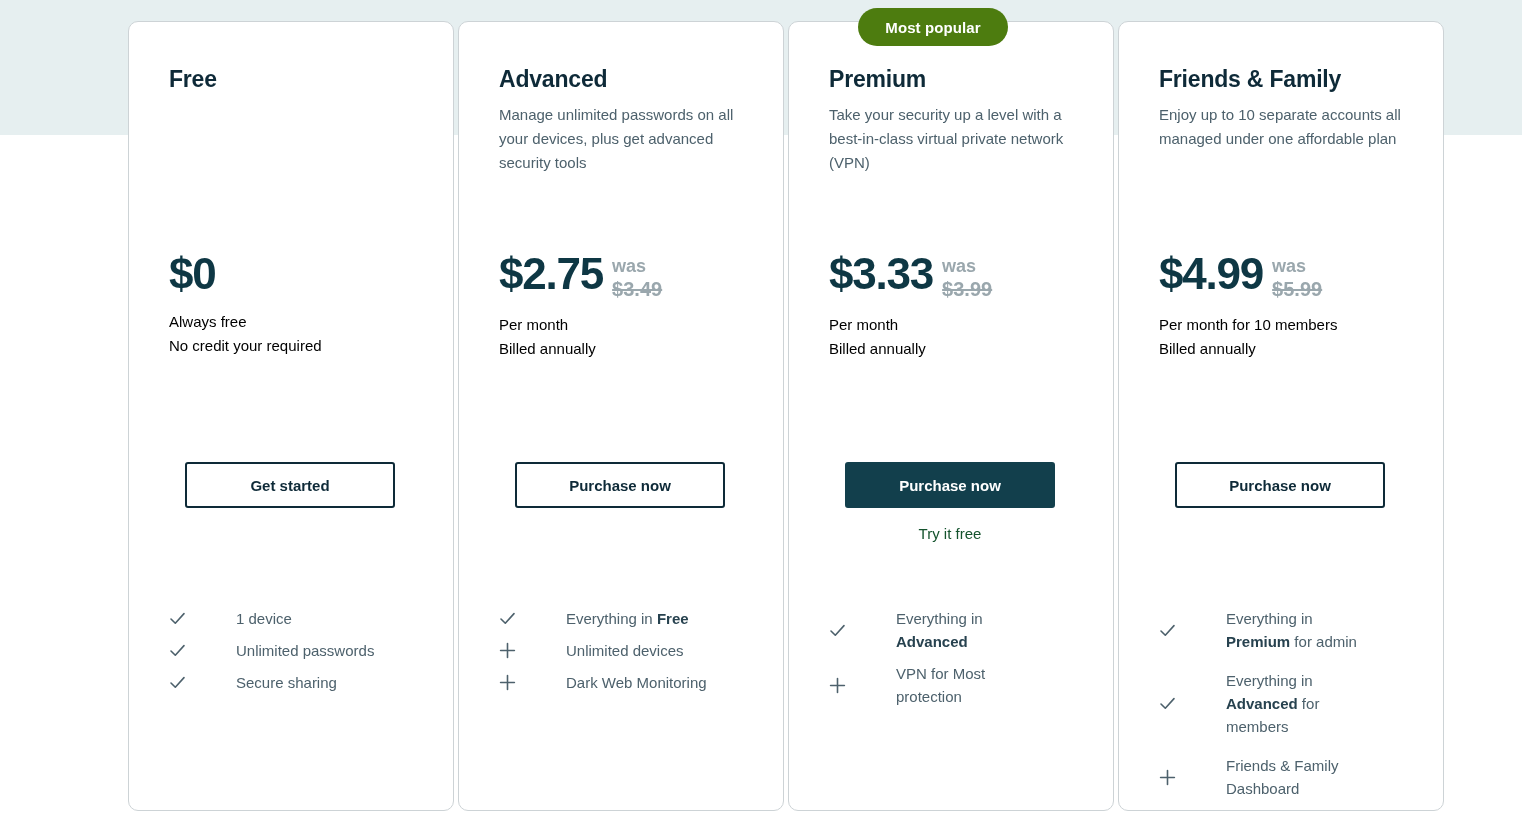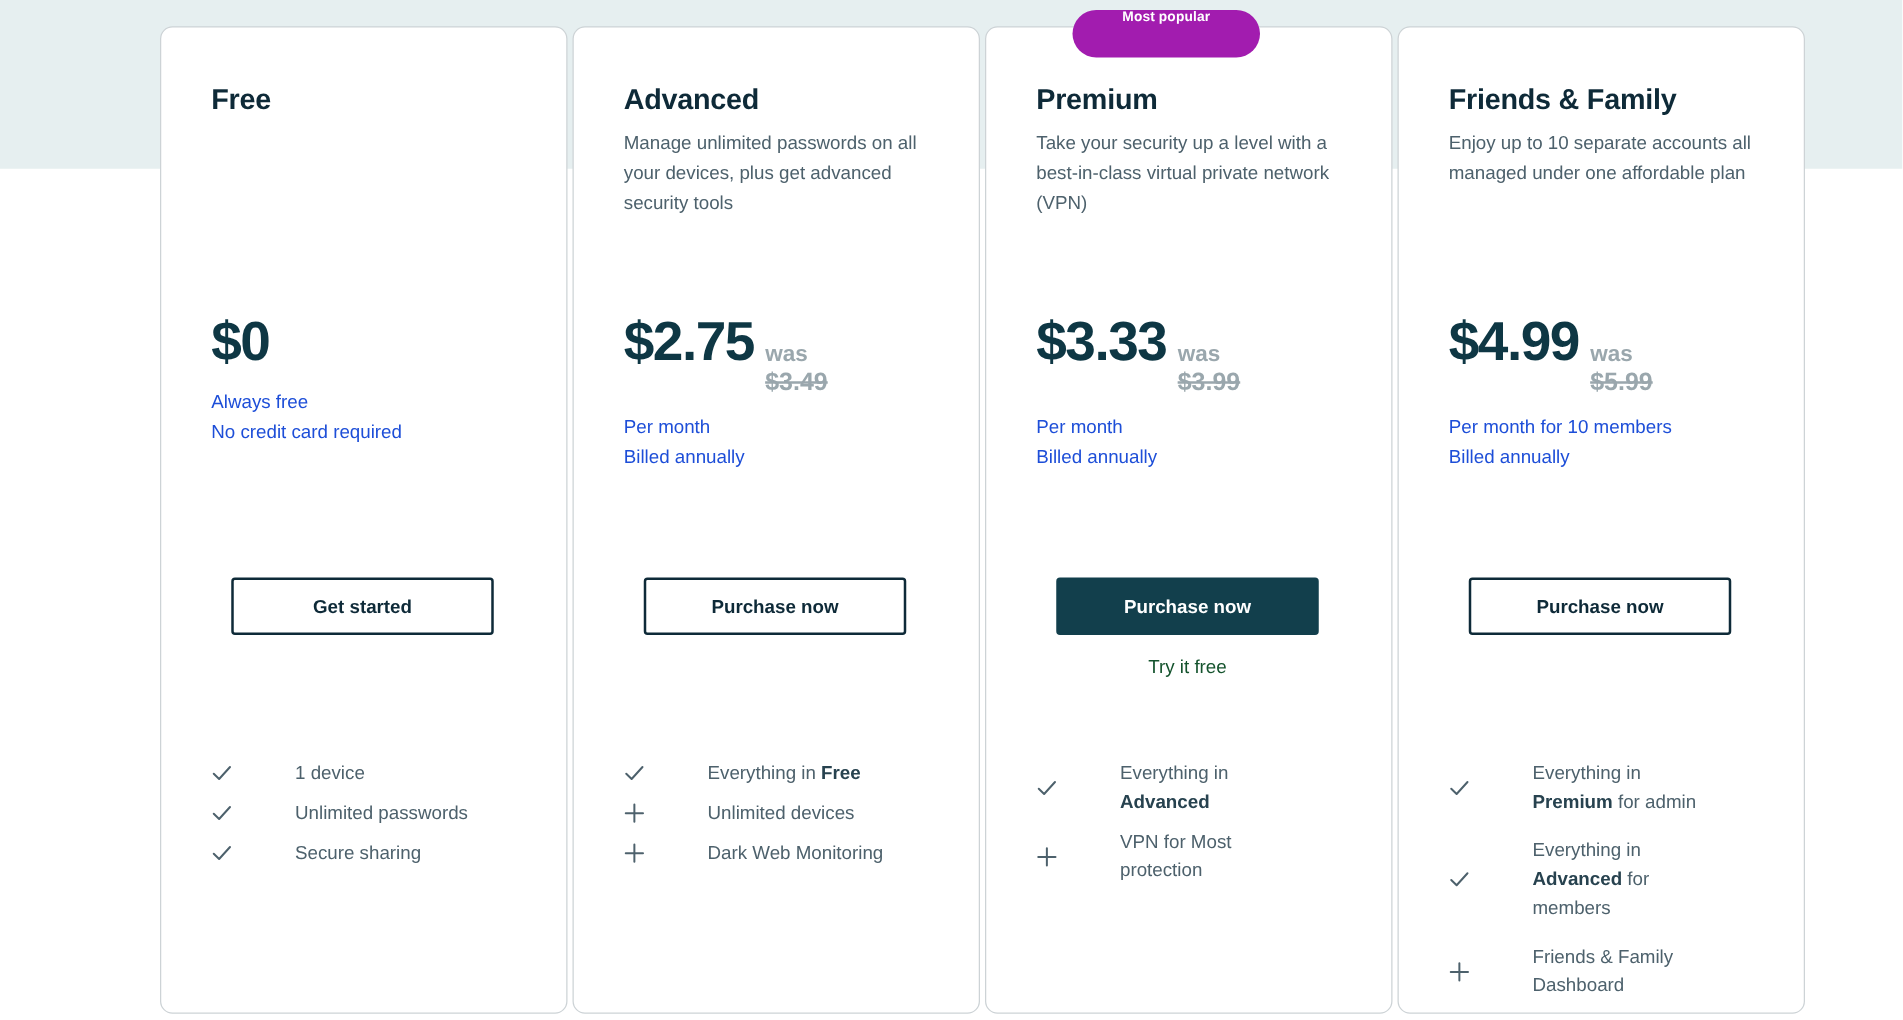--- a/index.html
+++ b/index.html
@@ -51,27 +51,28 @@
   .card.c2 { left: 788px; }
   .card.c3 { left: 1118px; }
 
   
   .badge {
     position: absolute;
     top: 8px;
     left: 858px;
     width: 150px;
     height: 38px;
-    background: #a21caf;
+    background: #4d7c0f;
     border-radius: 19px;
     color: #ffffff;
-    font-size: 11px;
+    font-size: 15px;
     font-weight: bold;
     letter-spacing: 0.1px;
     display: flex;
+    align-items: center;
     justify-content: center;
     z-index: 5;
   }
 
   
   .plan-name {
     font-size: 23px;
     font-weight: bold;
     color: #0e2a38;
     letter-spacing: -0.2px;
@@ -100,21 +101,21 @@
   .price-now {
     font-size: 44px;
     font-weight: bold;
     color: #0e3744;
     line-height: 48px;
     letter-spacing: -1.2px;
   }
 
   .price-was {
     margin-left: 9px;
-    margin-top: 22px;
+    margin-top: 5px;
     line-height: 23px;
   }
 
   .was-label {
     font-size: 18px;
     font-weight: bold;
     color: #9aa7ad;
     display: block;
   }
 
@@ -123,21 +124,21 @@
     font-weight: bold;
     color: #9aa7ad;
     text-decoration: line-through;
     display: block;
   }
 
   .price-sub {
     margin-top: 12px;
     font-size: 15px;
     line-height: 24px;
-    color: #1d4ed8;
+    color: #000000;
   }
 
   
   .cta-area {
     position: absolute;
     left: 56px;
     top: 440px;
     width: 210px;
   }
 
@@ -220,21 +221,21 @@
 
 <div class="cards" id="cards">
     <div class="card c0">
       <div class="plan-name">Free</div>
       <div class="price-block">
         <div class="price-row">
           <div class="price-now">$0</div>
         </div>
         <div class="price-sub">
           <div>Always free</div>
-          <div>No credit card required</div>
+          <div>No credit your required</div>
         </div>
       </div>
       <div class="cta-area">
         <div class="cta outline">Get started</div>
       </div>
       <ul class="features">
         <li class="feature">
           <span class="f-icon">
             <svg width="17" height="17" viewBox="0 0 17 17">
               <path d="M2 9 L6.3 13.2 L15 3.6" stroke="#4d616c" stroke-width="1.6" fill="none" stroke-linecap="round" stroke-linejoin="round"></path>

